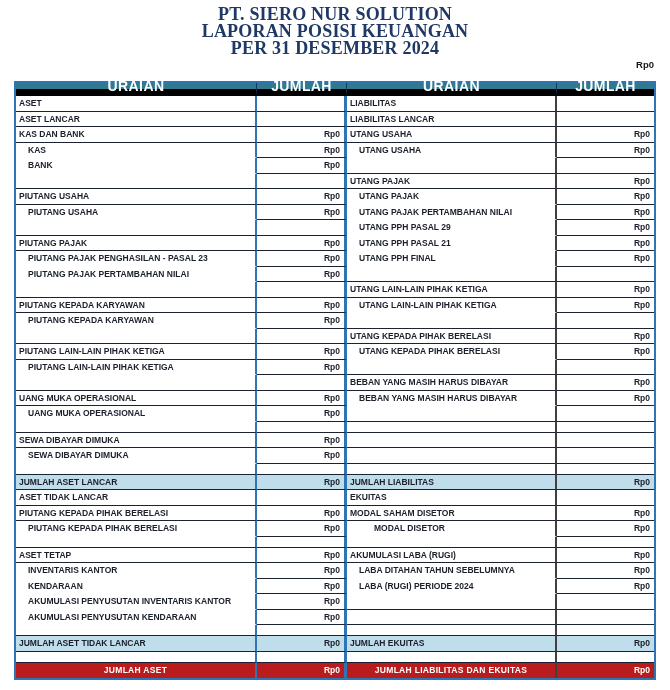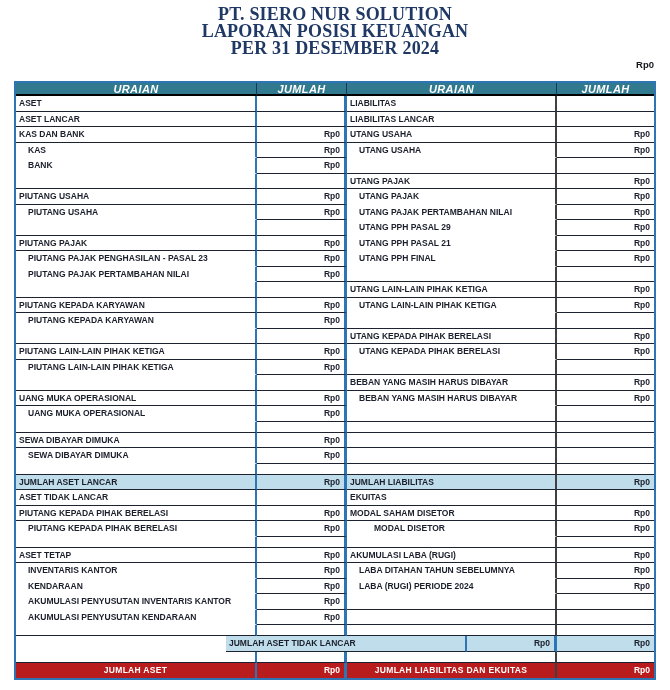--- a/index.html
+++ b/index.html
@@ -5,23 +5,23 @@
   html,body{margin:0;padding:0;background:#ffffff;}
   .page{position:relative;width:670px;height:690px;background:#ffffff;overflow:hidden;
         font-family:"Liberation Sans",sans-serif;}
   .titles{padding-top:6px;}
   .tline{font-family:"Liberation Serif",serif;font-weight:bold;font-size:18px;
          color:#1F3864;text-align:center;line-height:17px;letter-spacing:.2px;}
   .topamt{position:absolute;top:59px;right:16px;font-size:9.5px;font-weight:bold;color:#15181d;}
   .tbl{position:absolute;left:14px;top:81px;width:642px;box-sizing:border-box;
        border:2px solid #2E75B6;background:#fff;}
   .thead{display:flex;height:13px;}
-  .hcell{box-sizing:border-box;background:#31798E;color:#ffffff;font-size:11px;font-weight:bold;
+  .hcell{box-sizing:border-box;background:#31798E;color:#ffffff;font-size:14px;font-weight:bold;
          display:flex;align-items:center;justify-content:center;letter-spacing:.4px;
-         border-right:1px solid #17365D;border-bottom:2px solid #000000;font-style:italic;}
+         border-right:1px solid #17365D;border-bottom:7px solid #000000;}
   .hcell:last-child{border-right:none;}
   .hc1{width:241px;} .hc2{width:90px;} .hc3{width:210px;} .hc4{width:97px;}
   .trow{display:flex;height:15.5px;justify-content:flex-end;}
   .trow.sp{height:11px;}
   .cell{position:relative;box-sizing:border-box;display:flex;align-items:center;
         font-weight:bold;font-size:8.5px;color:#1a1f2b;border-bottom:1px solid #1c2230;
         overflow:hidden;white-space:nowrap;background:#fff;}
   .c1{width:241px;border-right:2px solid #2E75B6;}
   .c2{width:90px;border-right:3px solid #2E75B6;}
   .c3{width:210px;border-right:2px solid #404040;}
@@ -270,20 +270,21 @@
         </div>
         <div class="trow sp">
           <div class="cell u c1 "></div>
           <div class="cell j c2 "></div>
           <div class="cell u c3 "></div>
           <div class="cell j c4 "></div>
         </div>
         <div class="trow">
           <div class="cell u c1 sub">JUMLAH ASET TIDAK LANCAR</div>
           <div class="cell j c2 sub">Rp0</div>
+          <div class="cell u c3 sub">JUMLAH EKUITAS</div>
           <div class="cell j c4 sub">Rp0</div>
         </div>
         <div class="trow sp">
           <div class="cell u c1 "></div>
           <div class="cell j c2 "></div>
           <div class="cell u c3 "></div>
           <div class="cell j c4 "></div>
         </div>
         <div class="trow">
           <div class="cell u c1 tot">JUMLAH ASET</div>

